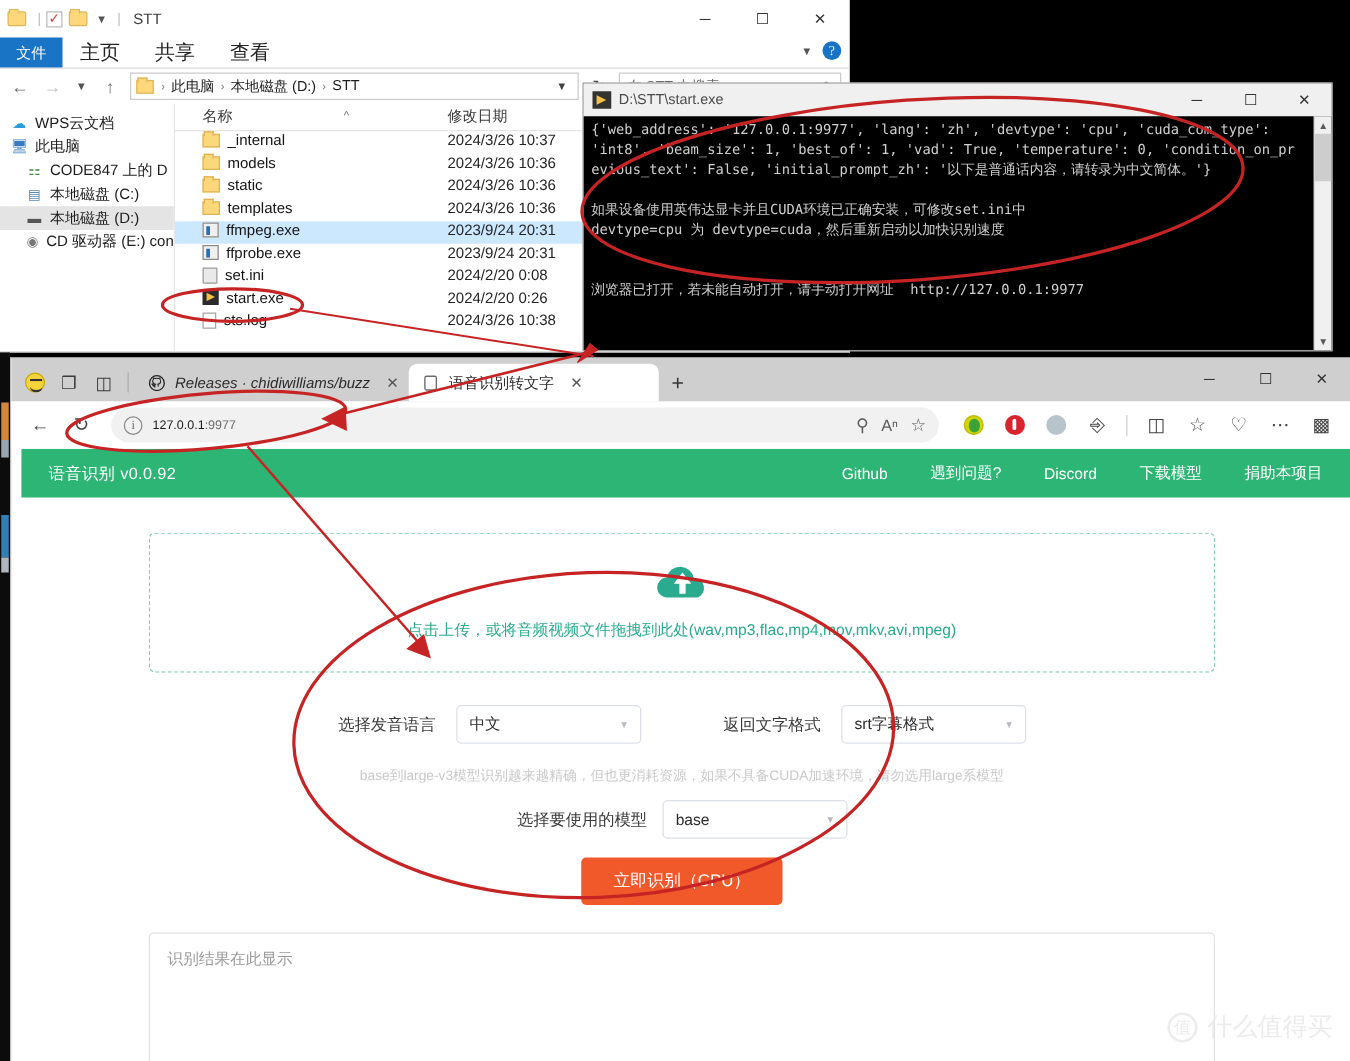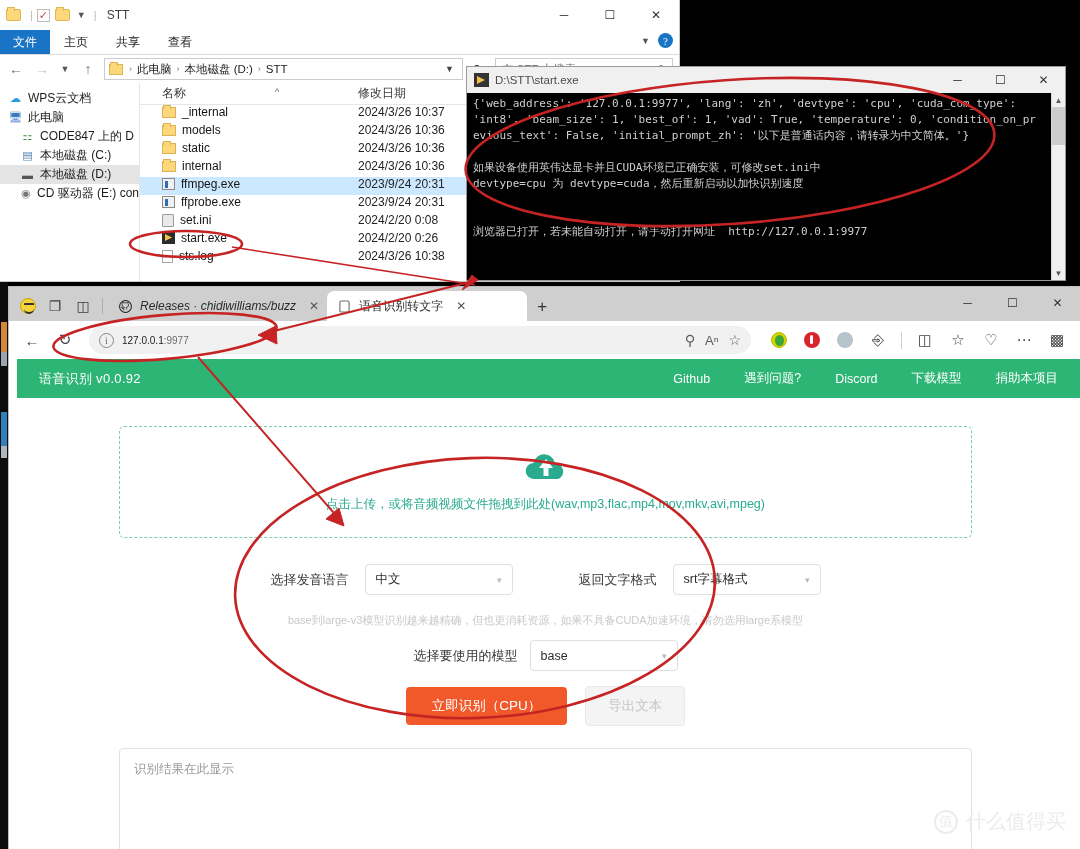--- a/index.html
+++ b/index.html
@@ -46,21 +46,21 @@
 
   .exp-ribbon {
     height: 25px; background: #ffffff; display: flex; align-items: stretch;
     border-bottom: 1px solid #dcdcdc; position: relative;
   }
   .rib-file {
     background: #1a74c6; color: #fff; font-size: 12px; padding: 0 13px;
     display: flex; align-items: center;
   }
   .rib-tab {
-    font-size: 12px; color: #222; padding: 0 14px; display: flex; align-items: center;
+    font-size: 16px; color: #222; padding: 0 14px; display: flex; align-items: center;
   }
   .rib-right { position: absolute; right: 6px; top: 3px; display: flex; align-items: center; gap: 8px; }
   .rib-chev { color: #555; font-size: 9px; }
   .help-circ {
     width: 15px; height: 15px; border-radius: 50%; background: #1a74c6; color: #fff;
     font-size: 11px; display: flex; align-items: center; justify-content: center;
     font-family: "Liberation Serif", serif;
   }
 
   .exp-addrbar {
@@ -419,21 +419,21 @@
         <div class="frow">
           <div class="fname">
               <span class="ic-folder"></span>
               <span>static</span>
             </div>
           <div class="fdate">2024/3/26 10:36</div>
         </div>
         <div class="frow">
           <div class="fname">
               <span class="ic-folder"></span>
-              <span>internal</span>
+              <span>templates</span>
             </div>
           <div class="fdate">2024/3/26 10:36</div>
         </div>
         <div class="frow sel">
           <div class="fname">
               <span class="ic-exe"></span>
               <span>ffmpeg.exe</span>
             </div>
           <div class="fdate">2023/9/24 20:31</div>
         </div>
@@ -624,21 +624,20 @@
         <div class="model-row">
           <span class="form-label">选择要使用的模型</span>
           <div class="select-box">
             <span>base</span>
             <span class="select-caret">▾</span>
           </div>
         </div>
 
         <div class="btn-row">
           <button class="btn-primary">立即识别（CPU）</button>
-          <button class="btn-disabled">导出文本</button>
         </div>
       </div>
 
       <div class="result-box">
         <span>识别结果在此显示</span>
       </div>
 
       <div class="watermark">
         <span class="wm-circ">值</span>
         <span>什么值得买</span>

